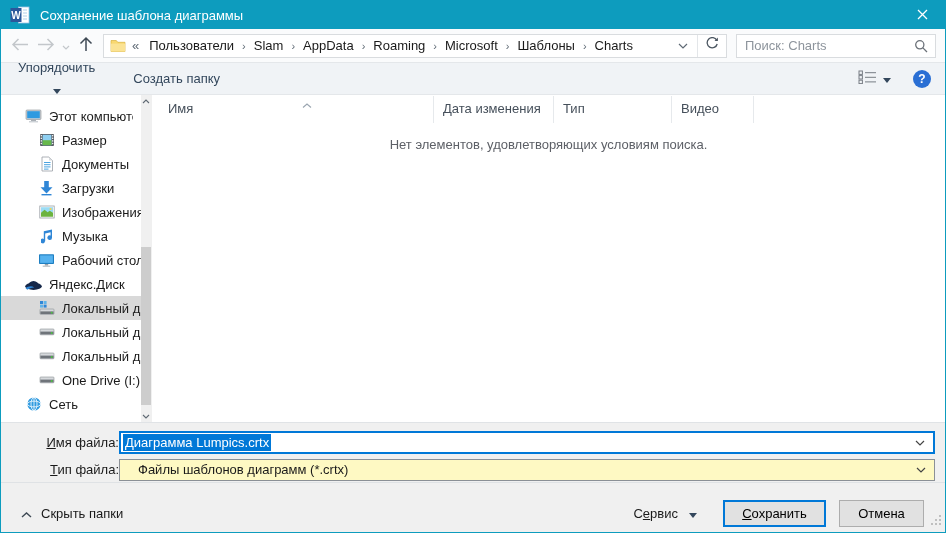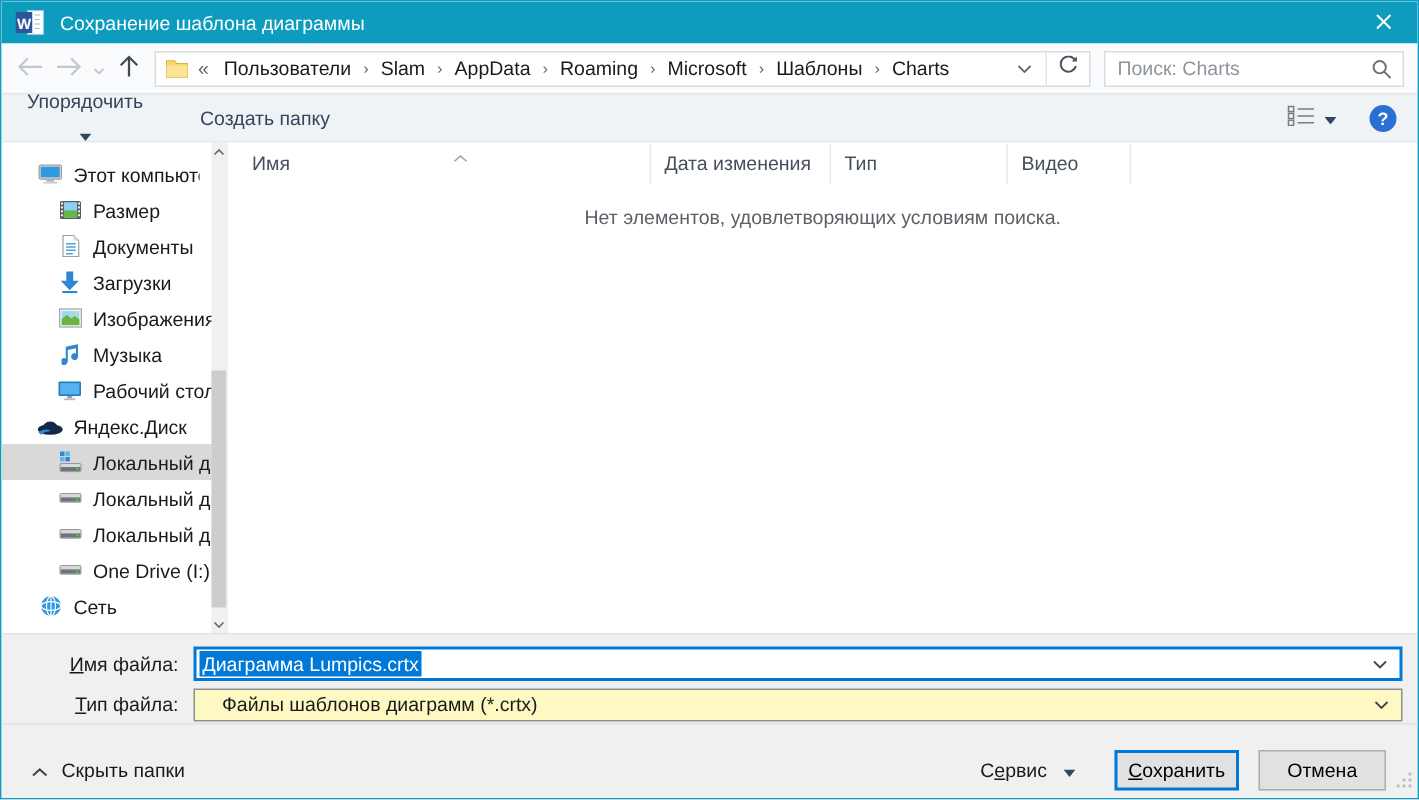--- a/index.html
+++ b/index.html
@@ -50,31 +50,31 @@
   .sb-thumb{position:absolute;left:0;top:152px;height:158px;width:10px;background:#cdcdcd;}
   .filelist{flex:1;position:relative;border-left:1px solid #f0f0f0;min-width:0;}
   .col-headers{display:flex;height:27px;margin-top:1px;}
   .colh{line-height:26px;padding-left:9px;color:#454f5a;border-right:1px solid #e6e9ec;box-sizing:border-box;cursor:pointer;}
   .colh.first{padding-left:16px;}
   .sort-glyph{position:absolute;top:1px;left:150px;}
   .empty-msg{position:absolute;top:42px;left:0;right:0;text-align:center;color:#5d6067;}
   
   .fields{height:60px;background:#f0f0f0;border-top:1px solid #e0e3e6;padding-top:8px;box-sizing:border-box;}
   .field-row{display:flex;align-items:center;height:23px;margin-bottom:4px;}
-  .field-label{width:118px;text-align:right;padding-right:10px;flex:none;}
+  .field-label{width:118px;text-align:right;flex:none;}
   .filename-box{flex:1;margin-right:10px;height:23px;background:#fff;border:2px solid var(--focus,#0078d7);display:flex;align-items:center;padding-left:2px;box-sizing:border-box;position:relative;cursor:text;}
   .sel-text{background:var(--focus,#0078d7);color:#fff;padding:1px 2px;white-space:nowrap;}
   .combo-box{flex:1;margin-right:10px;height:22px;background:#fef9c3;border:1px solid #8b9096;display:flex;align-items:center;padding-left:18px;box-sizing:border-box;position:relative;cursor:default;}
   .box-chevron{position:absolute;right:8px;top:50%;transform:translateY(-50%);display:flex;}
   
   .footer{height:50px;background:#f0f0f0;border-top:1px solid #dfe2e5;display:flex;align-items:center;padding:12px 21px 0 20px;position:relative;box-sizing:border-box;}
   .hide-folders{display:flex;align-items:center;gap:9px;cursor:pointer;}
   .tools{display:flex;align-items:center;gap:11px;margin-left:auto;margin-right:26px;cursor:pointer;}
   .btn{height:27px;background:#e1e1e1;border:1px solid #adadad;font:inherit;box-sizing:border-box;cursor:pointer;color:#000;}
-  .btn.primary{border:2px solid var(--focus,#0078d7);width:83px;margin-right:13px;text-align:center;}
+  .btn.primary{border:2px solid var(--focus,#0078d7);width:103px;margin-right:13px;text-align:center;}
   .btn.cancel{width:85px;}
   .grip{position:absolute;right:3px;bottom:3px;}
   u{text-decoration:underline;}
 </style>
 </head>
 <body>
 
 <div class="window">
 
   <div class="titlebar">

